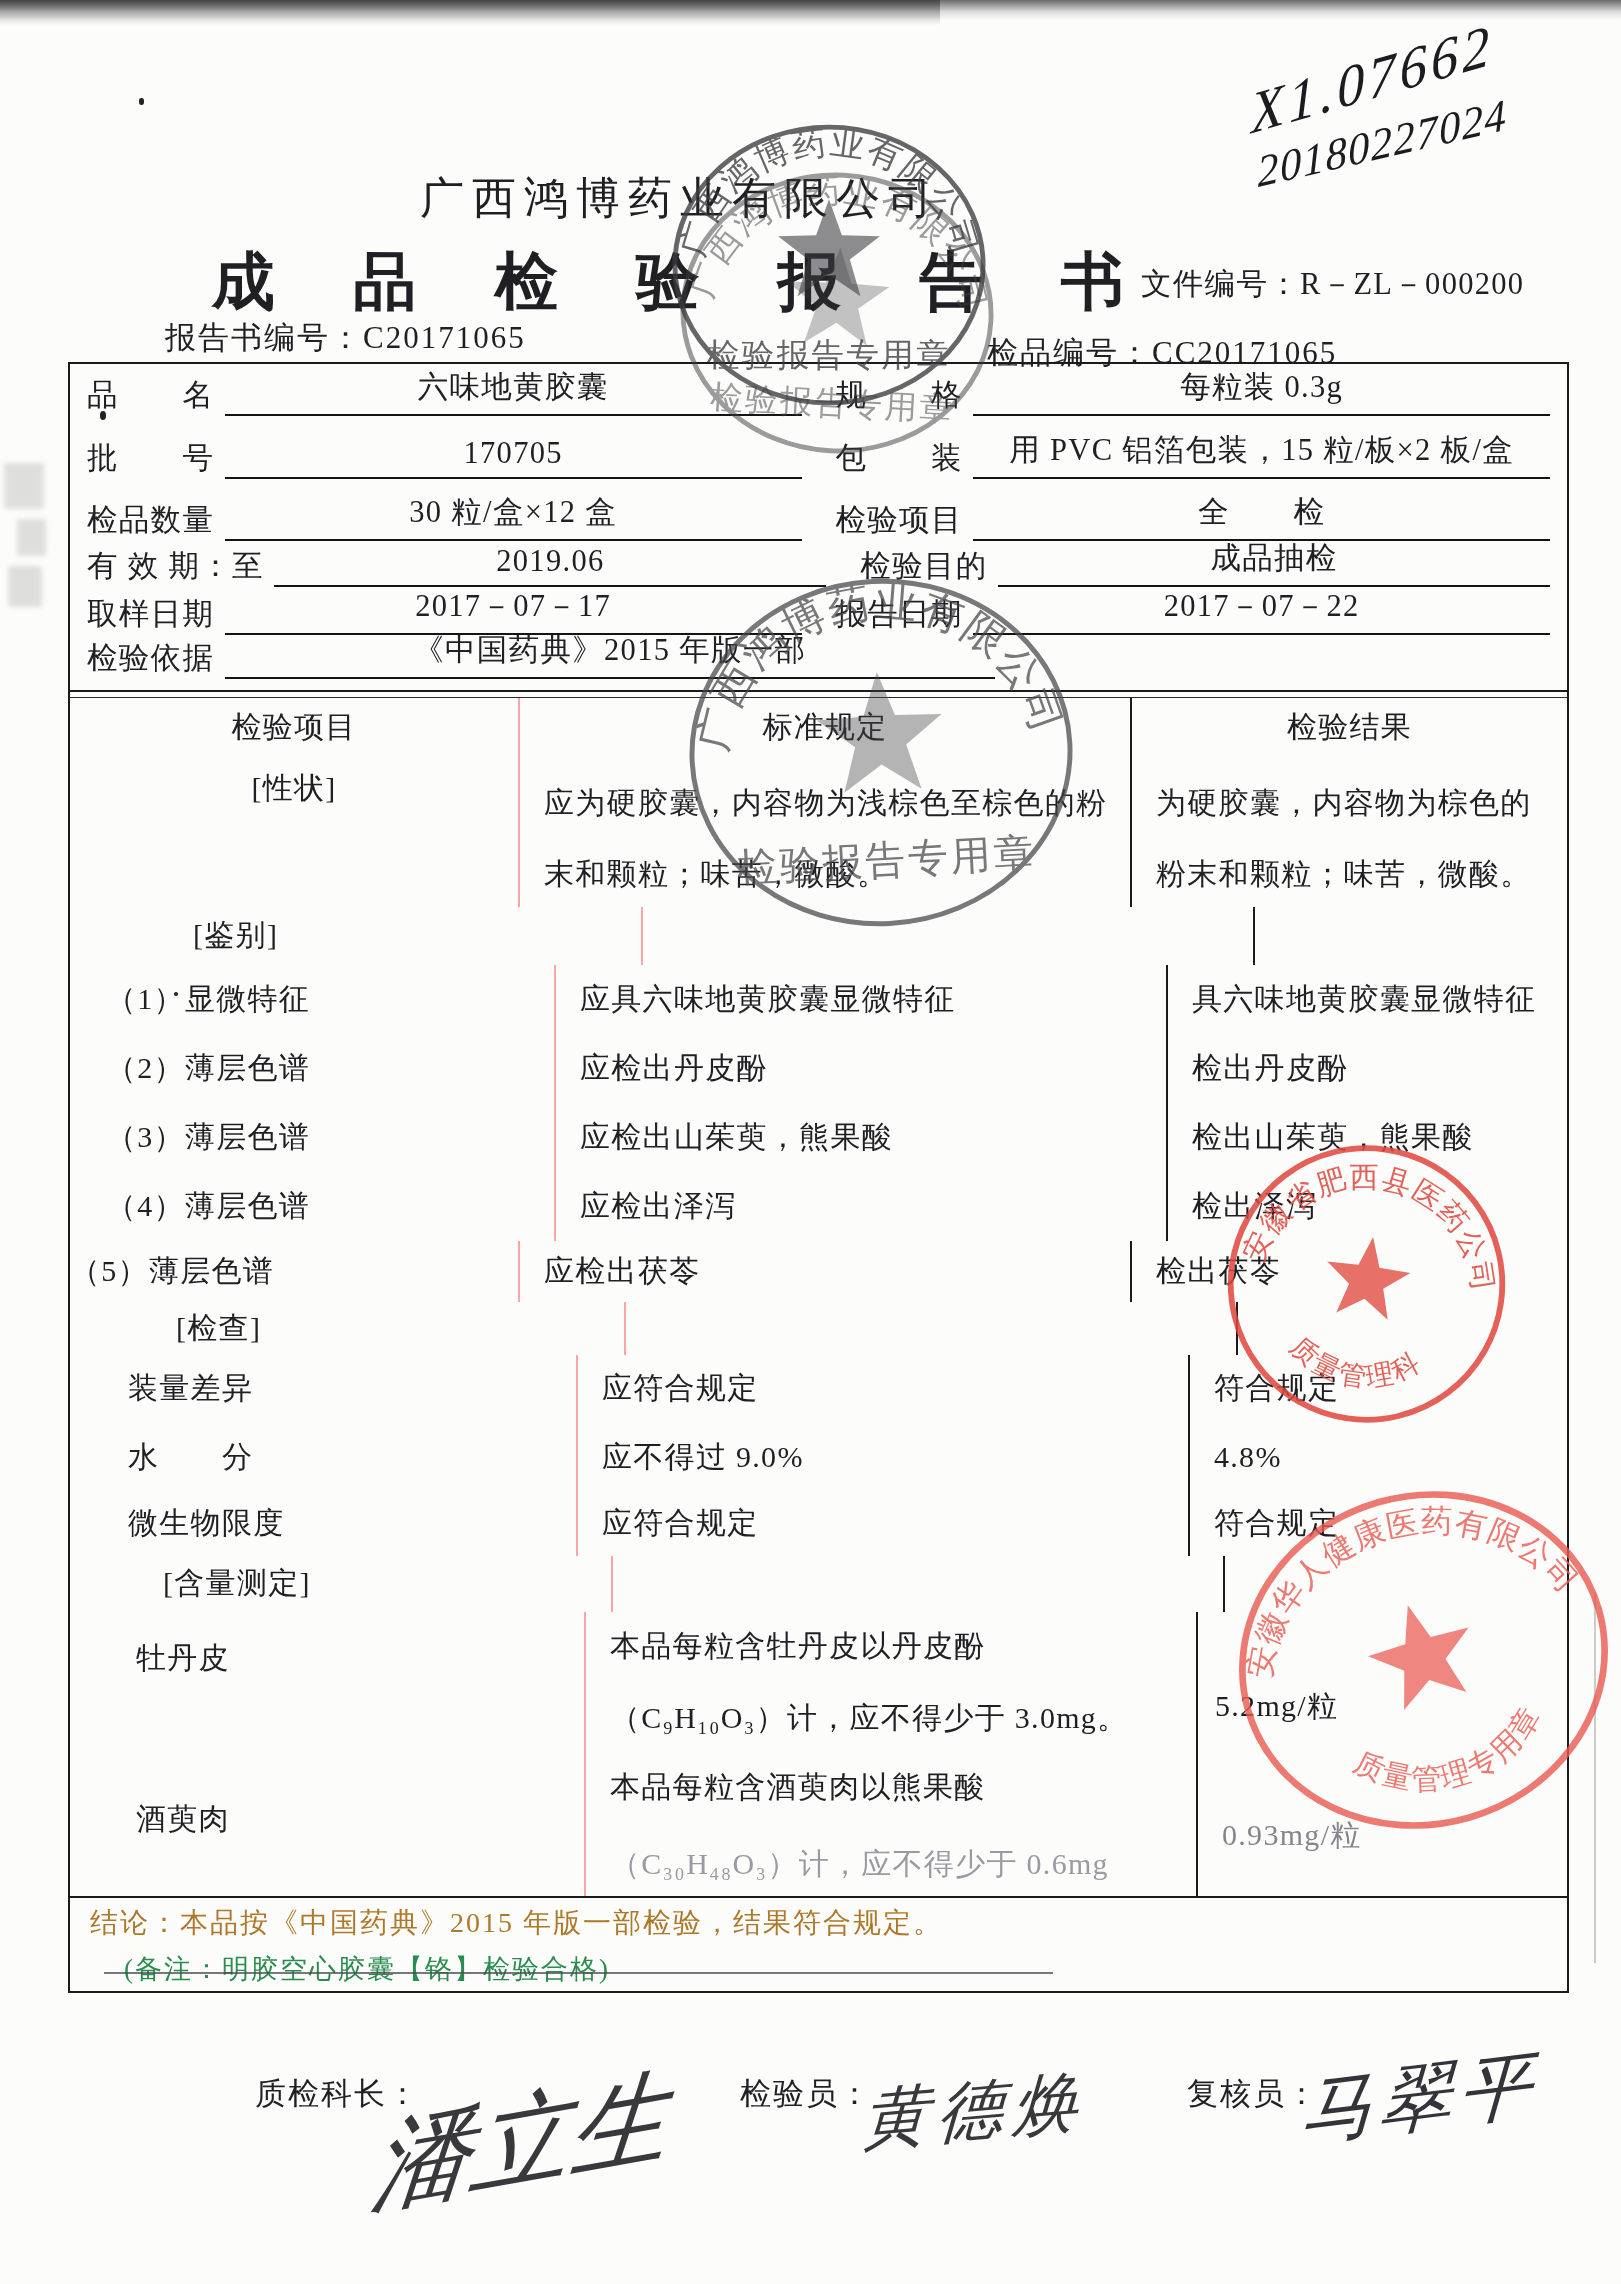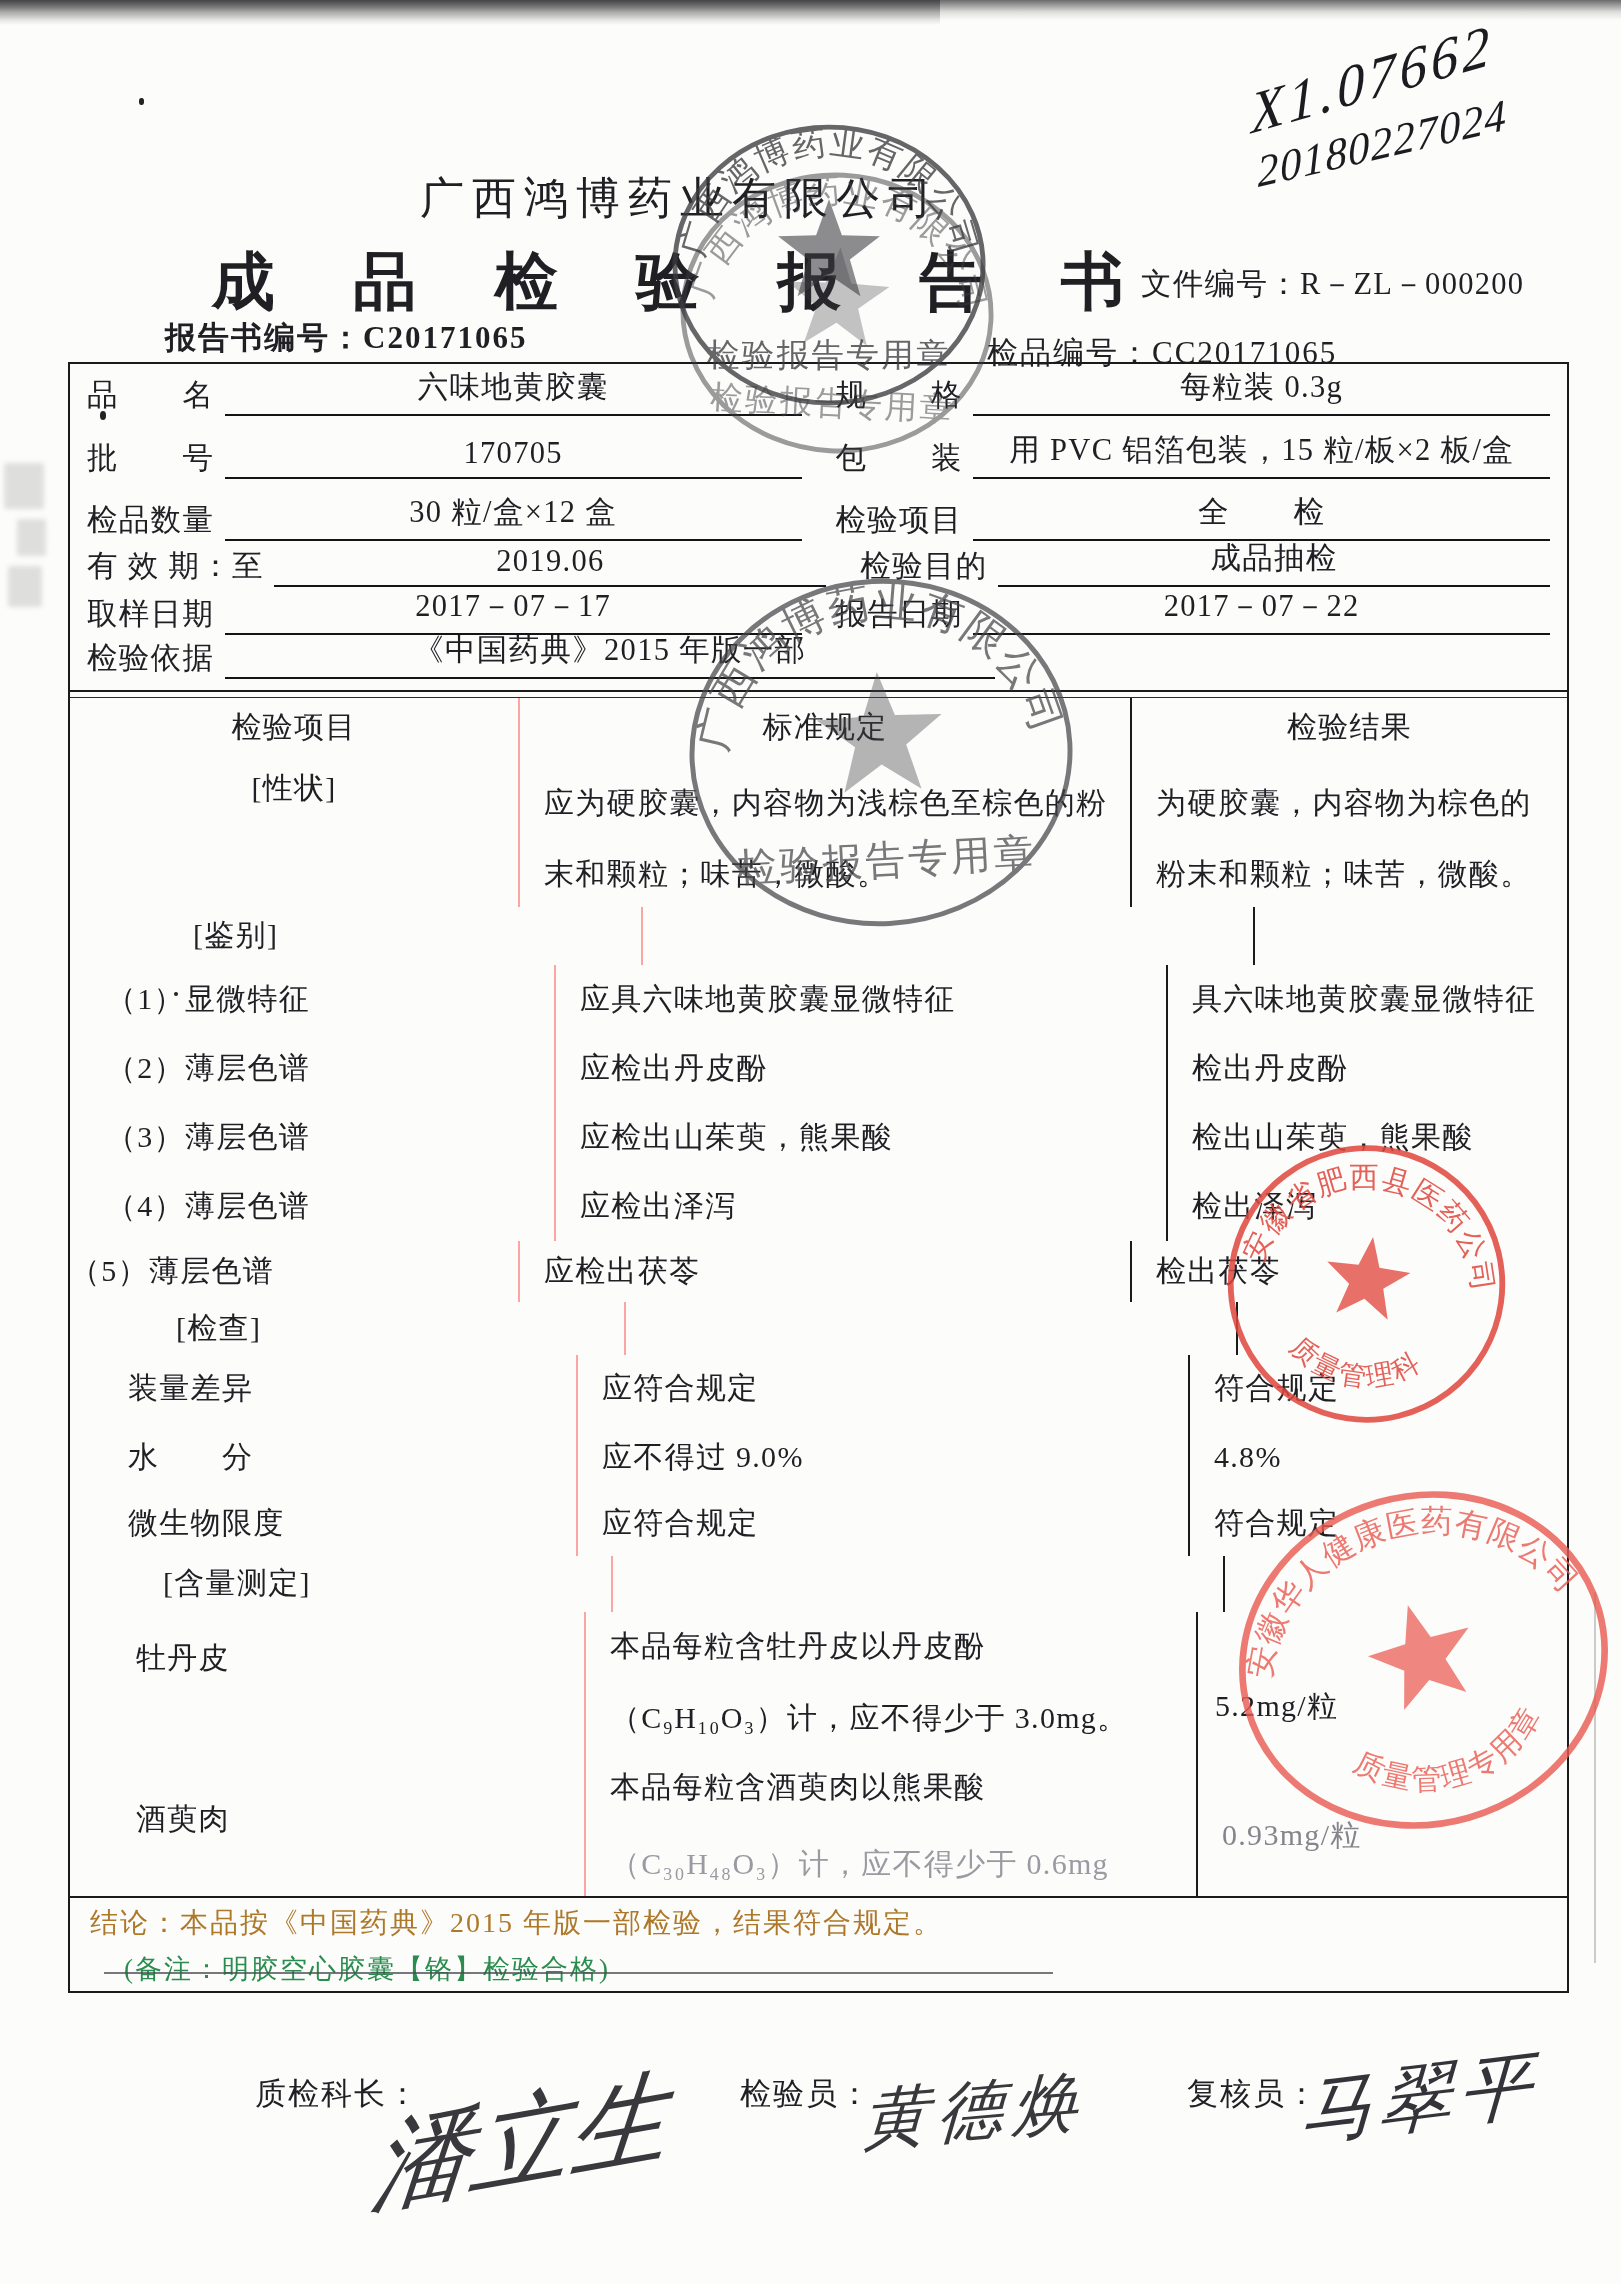--- a/index.html
+++ b/index.html
@@ -23,21 +23,21 @@
   .sig{position:absolute;font-style:italic;color:#232329;white-space:nowrap;}
   .sig-qc{left:371px;top:2076px;font-size:100px;transform:rotate(-10deg) skewX(-16deg);opacity:.9;}
   .sig-insp{left:862px;top:2066px;font-size:66px;transform:rotate(-5deg) skewX(-8deg);letter-spacing:9.3px;opacity:.9;}
   .sig-rev{left:1300px;top:2050px;font-size:73px;transform:rotate(-7deg) skewX(-10deg);letter-spacing:6.6px;opacity:.92;}
   
   .company{position:absolute;left:0;top:169px;width:1360px;text-align:center;
     font-size:44px;letter-spacing:8px;}
   .title{position:absolute;left:192px;top:239px;width:982px;text-align:center;
     font-size:63px;letter-spacing:30.5px;font-weight:bold;font-family:"Liberation Sans","DejaVu Sans",sans-serif;}
   .docno{position:absolute;left:1141px;top:264px;font-size:30.5px;letter-spacing:1.3px;}
-  .repno{position:absolute;left:165px;top:317px;font-size:31px;letter-spacing:2px;font-weight:bold;}
+  .repno{position:absolute;left:165px;top:317px;font-size:31px;letter-spacing:2px;}
   .sampno{position:absolute;left:987px;top:332px;font-size:31px;letter-spacing:2px;}
   
   .doc-box{position:absolute;left:68px;top:362px;width:1497px;border:2px solid #1b1b1e;background:transparent;}
   .irow{display:flex;align-items:flex-end;font-size:30.5px;letter-spacing:1.3px;}
   .irow .il{flex:0 0 auto;padding:0 6.6px 10.6px 17px;white-space:nowrap;}
   .irow .iv{flex:1 1 0;border-bottom:2px solid #141417;text-align:center;padding-bottom:6.6px;margin:0 17px 10.6px 4px;white-space:nowrap;}
   .h95{height:63px}.h93{height:62px}.h70{height:46px}.h72{height:48px}.h62{height:44px}
   .iv-fixed{flex:0 0 770px !important;}
   .dbl{height:4.6px;border-top:2px solid #1b1b1e;border-bottom:1.3px solid #2a2a2e;}
   

